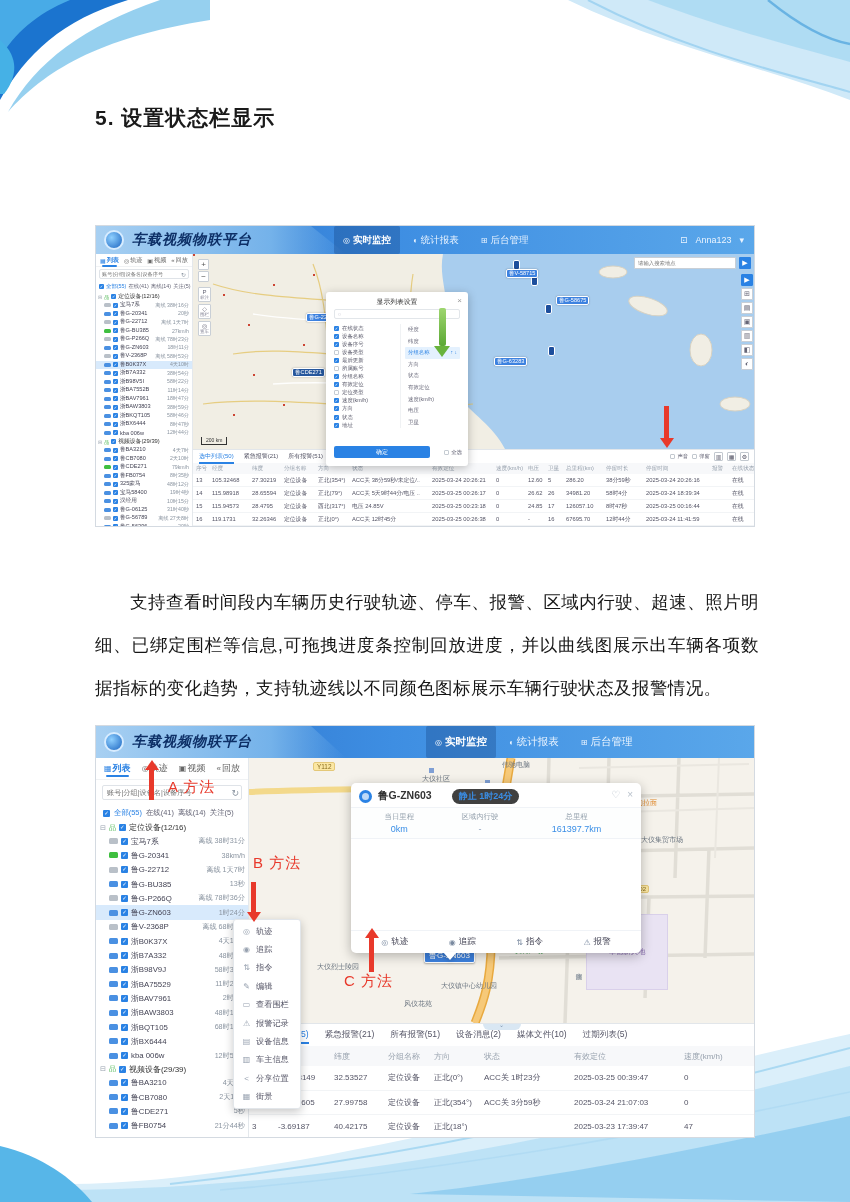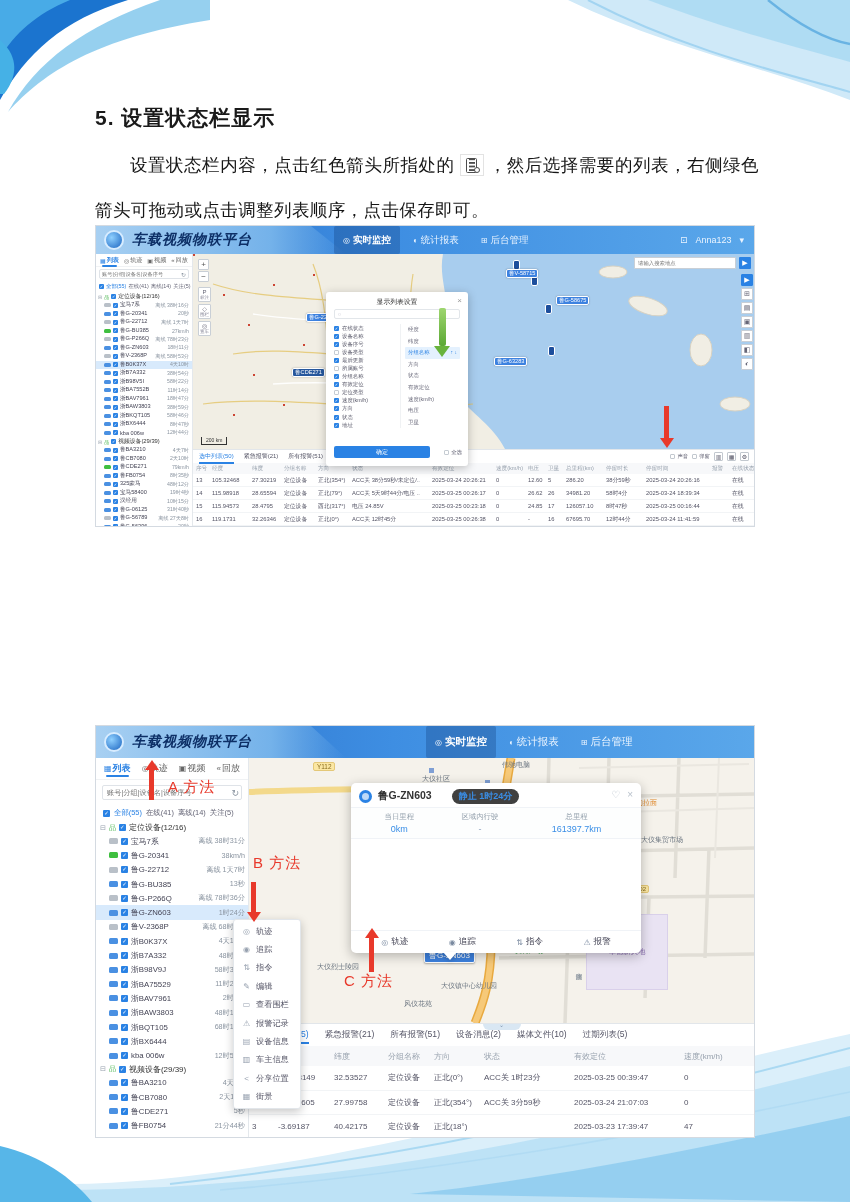--- a/index.html
+++ b/index.html
@@ -227,21 +227,20 @@
   <svg class="decor" style="left:0;top:1028px" width="850" height="174" viewBox="0 0 850 174">
     <path d="M850,6 C690,40 520,92 300,132 C180,152 80,162 0,152 L0,174 L850,174 Z" fill="#dbeffa"></path>
     <path d="M850,38 C680,80 480,132 260,152 C150,162 60,164 0,160 L0,174 L850,174 Z" fill="#b9e0f5" opacity=".9"></path>
     <path d="M850,88 C710,118 570,148 410,166 L850,174 Z" fill="#8ecbee" opacity=".85"></path>
     <path d="M0,118 C42,128 72,150 92,174 L0,174 Z" fill="#57b6e8"></path>
     <path d="M850,20 C660,70 430,128 170,156" stroke="#9ed3f0" stroke-width="2" fill="none" opacity=".8"></path>
     <path d="M850,64 C640,108 440,144 220,162" stroke="#aedaf3" stroke-width="1.6" fill="none" opacity=".8"></path>
   </svg>
 
   <div id="h5" class="h-sec">5. 设置状态栏显示</div>
-  <p id="p5" class="p-sec"><span>设置状态栏内容，点击红色箭头所指处的</span><span class="inline-icon"><span class="clip-body"></span><span class="clip-gear"></span></span><span>，然后选择需要的列表，右侧绿色箭头可拖动或点击调整列表顺序，点击保存即可。</span></p>
 
   <section class="shot" id="s1">
     <div class="hd">
       <div class="band"></div>
       <div class="logo"></div>
       <div class="ptitle">车载视频物联平台</div>
       <div class="nav">
 
       <div class="nav-it on">
             <span class="nav-ic">◎</span>
@@ -712,20 +711,21 @@
     <div class="garr">
         <div class="sh"></div>
         <div class="hd2"></div>
       </div>
     <div class="rarr down" style="left:563px;top:180px">
         <div class="sh" style="height:32px"></div>
         <div class="hd2"></div>
       </div>
   </section>
 
+  <p id="p6" class="p-sec">支持查看时间段内车辆历史行驶轨迹、停车、报警、区域内行驶、超速、照片明细、已绑定围栏等信息,可拖拽进度条控制回放进度，并以曲线图展示出车辆各项数据指标的变化趋势，支持轨迹线以不同颜色图标展示车辆行驶状态及报警情况。</p>
 
   <section class="shot" id="s2">
     <div class="hd">
       <div class="band"></div>
       <div class="logo"></div>
       <div class="ptitle">车载视频物联平台</div>
       <div class="nav">
 
       <div class="nav-it on">
             <span class="nav-ic">◎</span>

